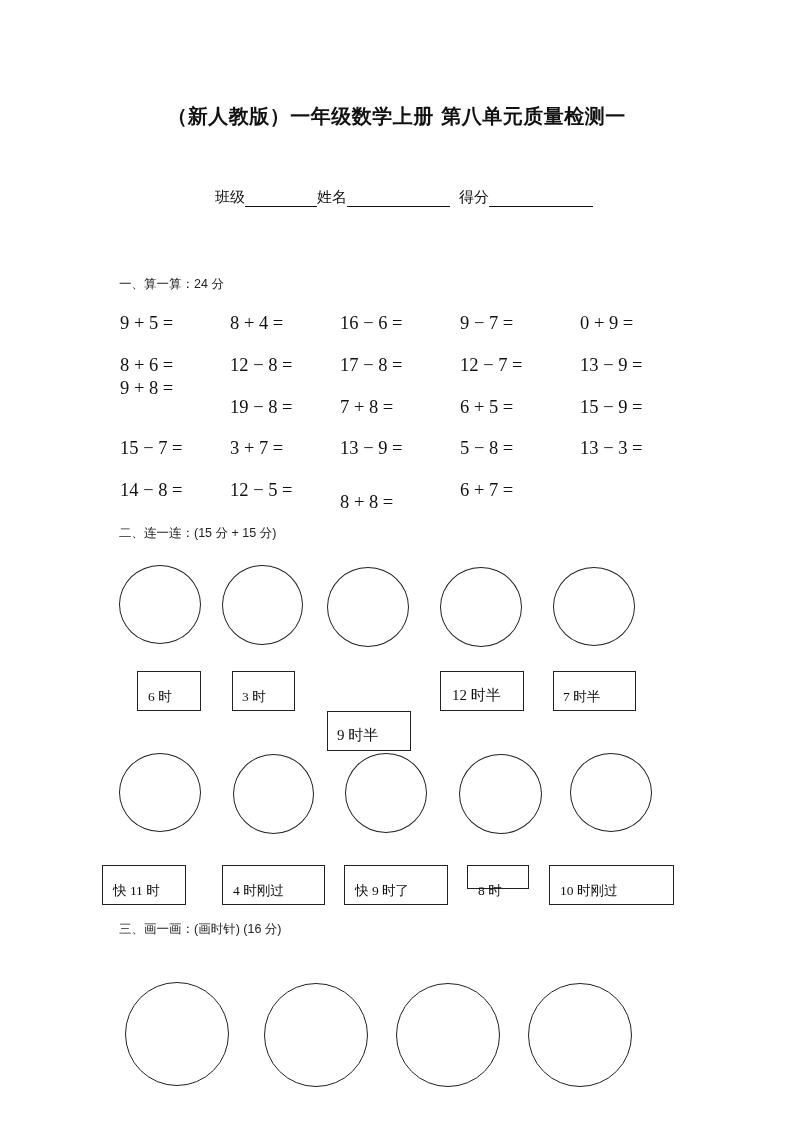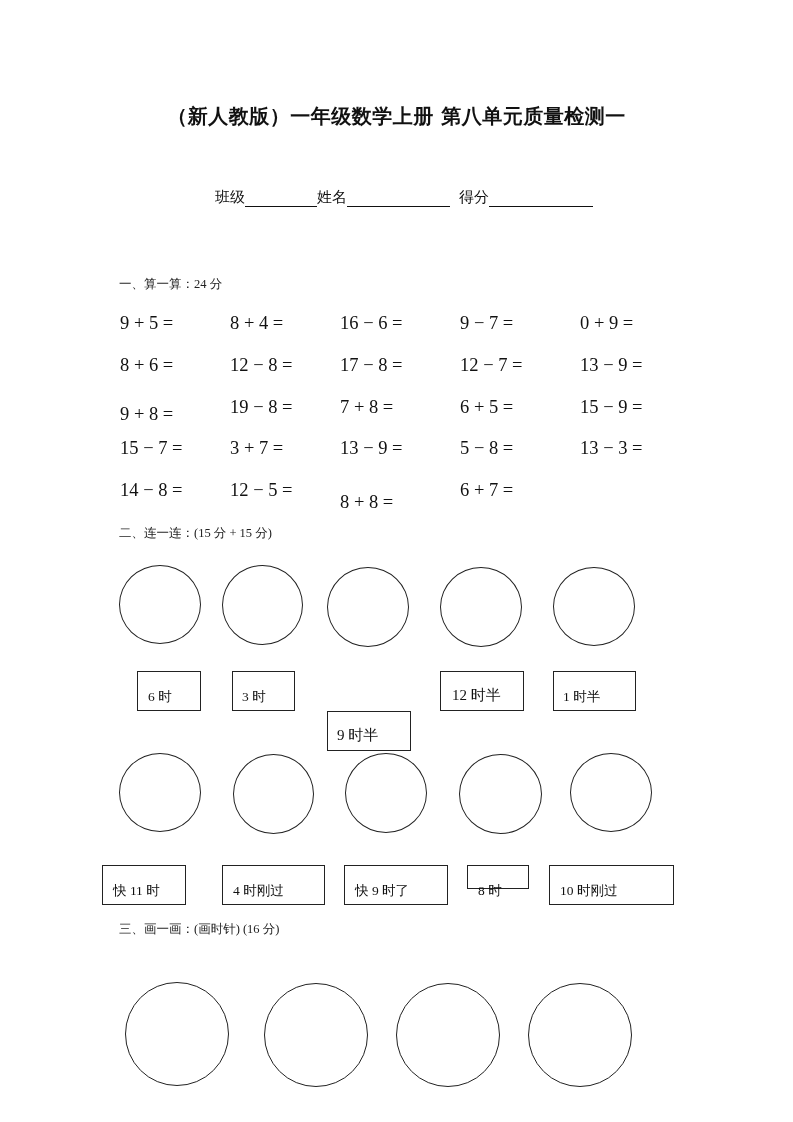--- a/index.html
+++ b/index.html
@@ -5,21 +5,21 @@
   html, body { margin: 0; padding: 0; background: #ffffff; }
   body { width: 793px; height: 1122px; position: relative; overflow: hidden;
          font-family: "Liberation Serif", "DejaVu Serif", serif; color: #111; }
   .abs { position: absolute; }
   .title { left: 0; width: 793px; top: 103px; text-align: center;
            font-family: "DejaVu Sans", "Liberation Sans", sans-serif;
            font-weight: bold; font-size: 20px; letter-spacing: 0.5px; color: #111; }
   .info { top: 188px; left: 215px; font-family: "DejaVu Sans", sans-serif; font-size: 15px;
           display: flex; align-items: flex-end; white-space: nowrap; }
   .info .blank { display: inline-block; border-bottom: 1px solid #111; height: 18px; }
-  .section { font-family: Liberation Serif, serif; font-size: 12.5px; left: 119px; color: #222; }
+  .section { font-family: Liberation Sans, sans-serif; font-size: 12.5px; left: 119px; color: #222; }
   .eq { font-size: 18.5px; white-space: nowrap; text-align: right; }
   .circle { position: absolute; border: 1.3px solid #222; border-radius: 50%; box-sizing: border-box; }
   .box { position: absolute; border: 1.2px solid #222; box-sizing: border-box;
          font-size: 13.5px; padding-left: 10px; padding-top: 16px; white-space: nowrap; }
 </style>
 </head>
 <body>
 
 <div class="abs title">（新人教版）一年级数学上册  第八单元质量检测一</div>
 
@@ -42,21 +42,21 @@
   <div class="abs eq" style="left:340px;top:313px">16 − 6 =</div>
   <div class="abs eq" style="left:460px;top:313px">9 − 7 =</div>
   <div class="abs eq" style="left:580px;top:313px">0 + 9 =</div>
 
   <div class="abs eq" style="left:120px;top:355px">8 + 6 =</div>
   <div class="abs eq" style="left:230px;top:355px">12 − 8 =</div>
   <div class="abs eq" style="left:340px;top:355px">17 − 8 =</div>
   <div class="abs eq" style="left:460px;top:355px">12 − 7 =</div>
   <div class="abs eq" style="left:580px;top:355px">13 − 9 =</div>
 
-  <div class="abs eq" style="left:120px;top:404px">9 + 8 =</div>
+  <div class="abs eq" style="left:120px;top:378px">9 + 8 =</div>
   <div class="abs eq" style="left:230px;top:397px">19 − 8 =</div>
   <div class="abs eq" style="left:340px;top:397px">7 + 8 =</div>
   <div class="abs eq" style="left:460px;top:397px">6 + 5 =</div>
   <div class="abs eq" style="left:580px;top:397px">15 − 9 =</div>
 
   <div class="abs eq" style="left:120px;top:438px">15 − 7 =</div>
   <div class="abs eq" style="left:230px;top:438px">3 + 7 =</div>
   <div class="abs eq" style="left:340px;top:438px">13 − 9 =</div>
   <div class="abs eq" style="left:460px;top:438px">5 − 8 =</div>
   <div class="abs eq" style="left:580px;top:438px">13 − 3 =</div>
@@ -72,21 +72,21 @@
 <div class="circle" style="left:119px;top:565px;width:82px;height:79px"></div>
 <div class="circle" style="left:222px;top:565px;width:81px;height:80px"></div>
 <div class="circle" style="left:327px;top:567px;width:82px;height:80px"></div>
 <div class="circle" style="left:440px;top:567px;width:82px;height:80px"></div>
 <div class="circle" style="left:553px;top:567px;width:82px;height:79px"></div>
 
 <div class="box" style="left:137px;top:671px;width:64px;height:40px">6 时</div>
 <div class="box" style="left:232px;top:671px;width:63px;height:40px;padding-left:9px">3 时</div>
 <div class="box" style="left:327px;top:711px;width:84px;height:40px;padding-left:9px;padding-top:14px;font-size:15px">9 时半</div>
 <div class="box" style="left:440px;top:671px;width:84px;height:40px;padding-left:11px;padding-top:14px;font-size:15px">12 时半</div>
-<div class="box" style="left:553px;top:671px;width:83px;height:40px;padding-left:9px">1 时半</div>
+<div class="box" style="left:553px;top:671px;width:83px;height:40px;padding-left:9px">7 时半</div>
 
 <div class="circle" style="left:119px;top:753px;width:82px;height:79px"></div>
 <div class="circle" style="left:233px;top:754px;width:81px;height:80px"></div>
 <div class="circle" style="left:345px;top:753px;width:82px;height:80px"></div>
 <div class="circle" style="left:459px;top:754px;width:83px;height:80px"></div>
 <div class="circle" style="left:570px;top:753px;width:82px;height:79px"></div>
 
 <div class="box" style="left:102px;top:865px;width:84px;height:40px">快 11 时</div>
 <div class="box" style="left:222px;top:865px;width:103px;height:40px">4 时刚过</div>
 <div class="box" style="left:344px;top:865px;width:104px;height:40px">快 9 时了</div>

